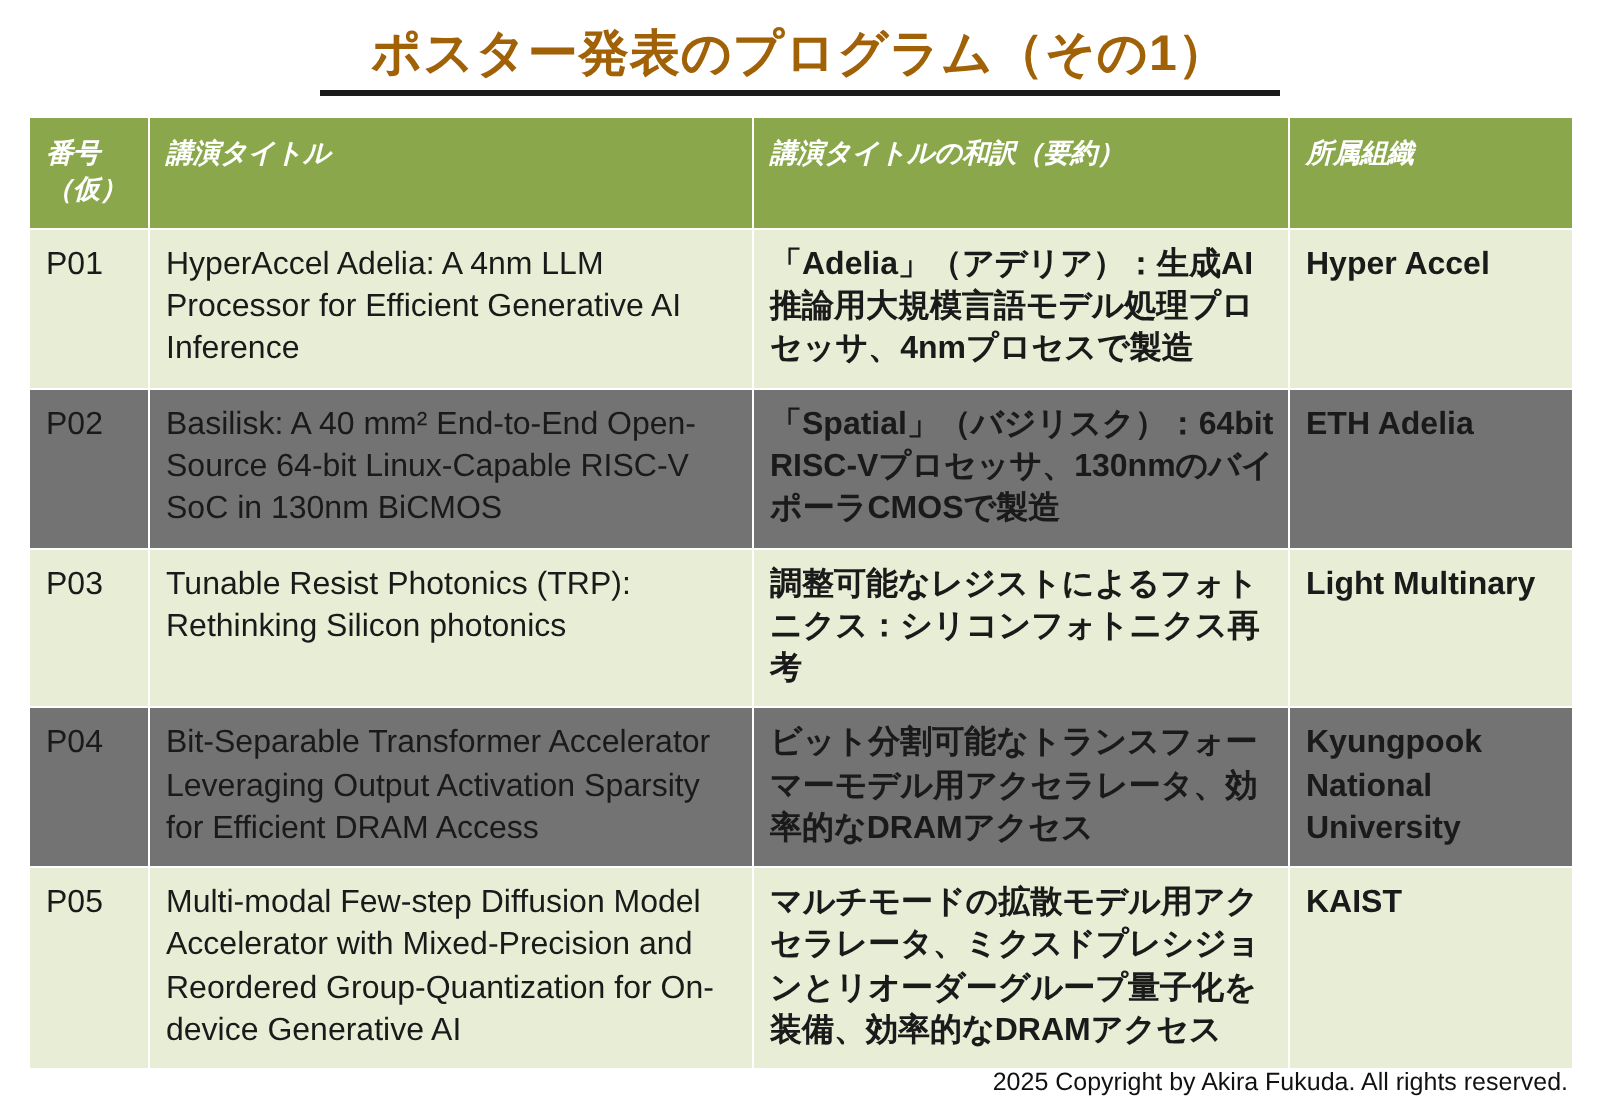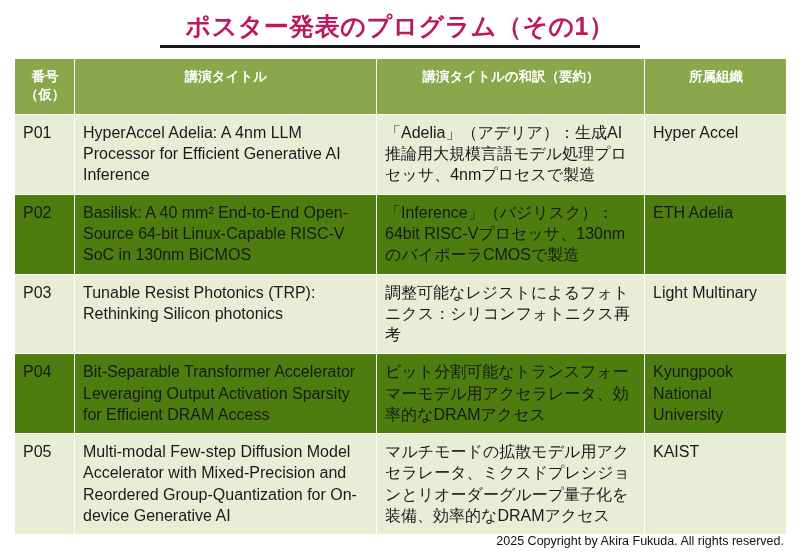--- a/index.html
+++ b/index.html
@@ -23,21 +23,21 @@
   }
   .title {
     text-align: center;
     font-size: 25px;
     font-weight: bold;
     letter-spacing: 0.5px;
     padding-bottom: 2px;
     margin: 2px auto 10px auto;
     width: 480px;
     border-bottom: 3px solid #1a1a1a;
-    color: #be185d;
+    color: #a16207;
     white-space: nowrap;
   }
   table.program {
     width: 772px;
     border-collapse: collapse;
     table-layout: fixed;
     margin: 0 auto;
   }
   table.program col.c0 { width: 60px; }
   table.program col.c1 { width: 302px; }
@@ -48,39 +48,41 @@
     border: 1px solid #ffffff;
     vertical-align: top;
     padding: 7px 7px 8px 8px;
     font-size: 16px;
     line-height: 1.33;
   }
   table.program thead th {
     background: #8aa84b;
     color: #ffffff;
     font-weight: bold;
-    text-align: center;
+    text-align: left;
     font-size: 13.5px;
     padding-top: 9px;
     padding-bottom: 10px;
     border-color: #ffffff;
+    font-style: italic;
   }
   table.program tbody tr.odd td {
     background: #e8eed6;
   }
   table.program tbody tr.even td {
-    background: #4d7c0f;
+    background: #737373;
   }
   td.num {
     font-size: 13.5px;
     white-space: nowrap;
   }
   td.jp, td.org {
     font-size: 13px;
     line-height: 1.34;
+    font-weight: bold;
   }
   td.en {
     font-size: 13.5px;
     line-height: 1.36;
   }
   .footer {
     position: absolute;
     right: 16px;
     bottom: 8px;
     font-size: 12.5px;
@@ -112,21 +114,21 @@
     <tbody>
       <tr class="odd">
         <td class="num">P01</td>
         <td class="en">HyperAccel Adelia: A 4nm LLM Processor for Efficient Generative AI Inference</td>
         <td class="jp">「Adelia」（アデリア）：生成AI推論用大規模言語モデル処理プロセッサ、4nmプロセスで製造</td>
         <td class="org">Hyper Accel</td>
       </tr>
       <tr class="even">
         <td class="num">P02</td>
         <td class="en">Basilisk: A 40 mm² End-to-End Open-Source 64-bit Linux-Capable RISC-V SoC in 130nm BiCMOS</td>
-        <td class="jp">「Inference」（バジリスク）：64bit RISC-Vプロセッサ、130nmのバイポーラCMOSで製造</td>
+        <td class="jp">「Spatial」（バジリスク）：64bit RISC-Vプロセッサ、130nmのバイポーラCMOSで製造</td>
         <td class="org">ETH Adelia</td>
       </tr>
       <tr class="odd">
         <td class="num">P03</td>
         <td class="en">Tunable Resist Photonics (TRP): Rethinking Silicon photonics</td>
         <td class="jp">調整可能なレジストによるフォトニクス：シリコンフォトニクス再考</td>
         <td class="org">Light Multinary</td>
       </tr>
       <tr class="even">
         <td class="num">P04</td>

